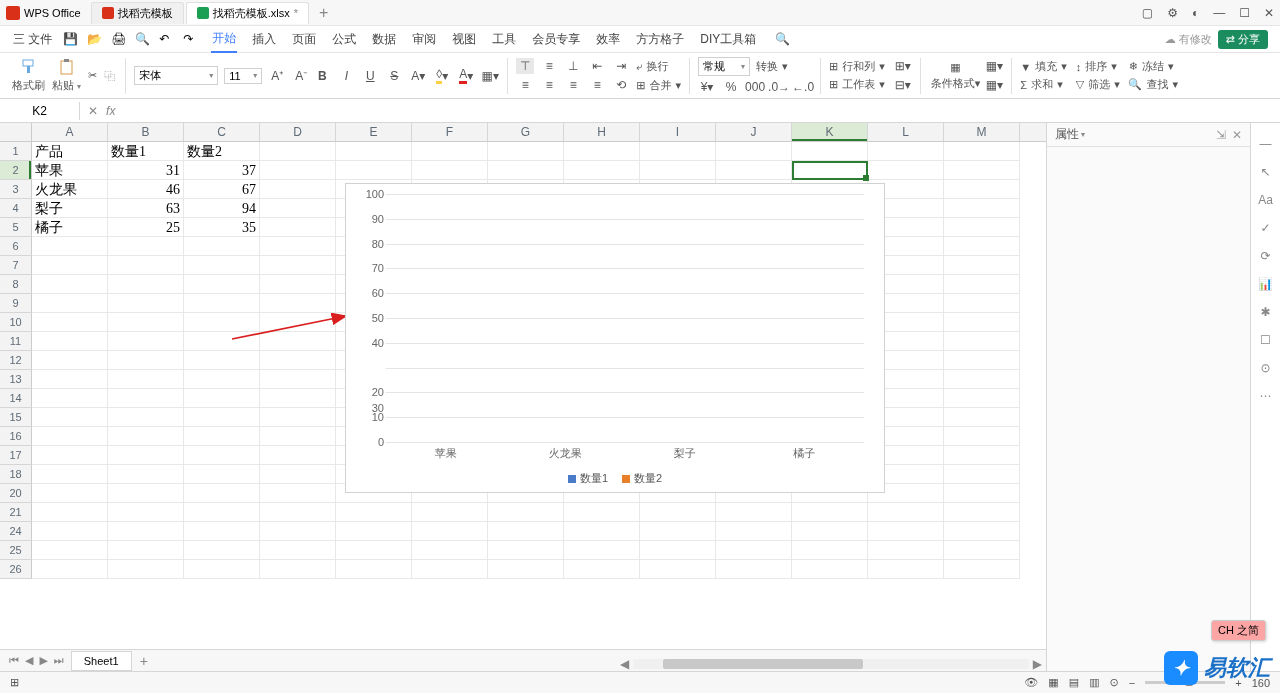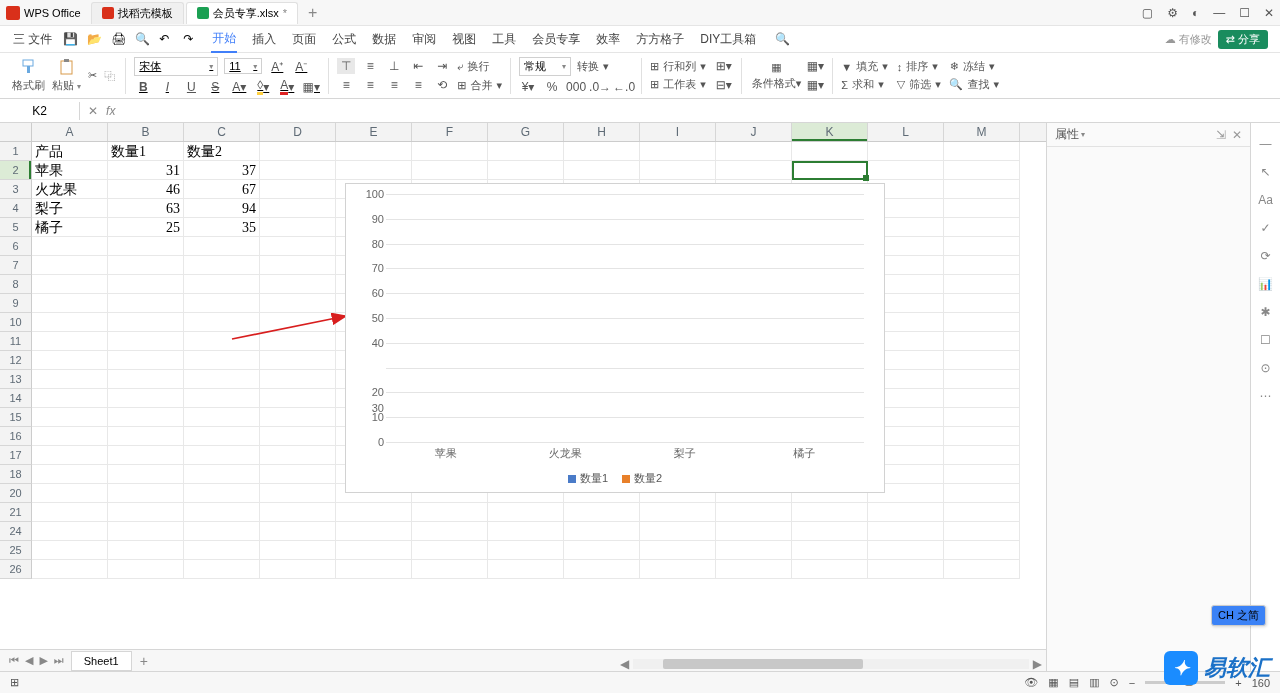--- a/index.html
+++ b/index.html
@@ -99,21 +99,21 @@
 .hscroll-track { flex: 1; height: 10px; background: #f0f0f0; position: relative; }
 .hscroll-thumb { position: absolute; left: 30px; width: 200px; height: 10px; background: #c8c8c8; border-radius: 2px; }
 
 
 .status-bar { position: absolute; bottom: 0; left: 0; right: 0; height: 22px; display: flex; align-items: center; padding: 0 10px; background: #f7f7f7; border-top: 1px solid #d6d6d6; font-size: 11px; color: #555; }
 .status-right { margin-left: auto; display: flex; gap: 10px; align-items: center; }
 .zoom-slider { width: 80px; height: 3px; background: #ccc; position: relative; }
 .zoom-slider::after { content: ""; position: absolute; left: 50%; top: -3px; width: 8px; height: 8px; background: #888; border-radius: 2px; }
 
 
-.ime-badge { position: absolute; right: 14px; top: 605px; background: #3b82f6; border: 1px solid #ccc; padding: 2px 6px; font-size: 11px; border-radius: 3px; box-shadow: 1px 1px 3px rgba(0,0,0,0.15); }
+.ime-badge { position: absolute; right: 14px; top: 620px; background: #fca5a5; border: 1px solid #ccc; padding: 2px 6px; font-size: 11px; border-radius: 3px; box-shadow: 1px 1px 3px rgba(0,0,0,0.15); }
 
 
 .watermark { position: absolute; right: 10px; bottom: 8px; display: flex; align-items: center; gap: 6px; font-size: 22px; font-weight: bold; color: #1a70c7; font-style: italic; }
 .wm-ic { width: 34px; height: 34px; background: #1a8cff; border-radius: 6px; display: flex; align-items: center; justify-content: center; color: #fff; font-size: 20px; }
 
 svg { display: block; }
 </style>
 </head>
 <body>
 
@@ -121,21 +121,21 @@
   <div class="title-brand">
     <span class="wps-logo"></span>
     <span>WPS Office</span>
   </div>
   <div class="tab">
     <span class="tab-ic d"></span>
     <span>找稻壳模板</span>
   </div>
   <div class="tab active">
     <span class="tab-ic s"></span>
-    <span>会员专享.xlsx</span>
+    <span>找稻壳模板.xlsx</span>
     <span style="color:#888;">*</span>
   </div>
   <span class="tab-add">+</span>
   <div class="title-ctrl">
     <span>▢</span>
     <span>⚙</span>
     <span>◐</span>
     <span>—</span>
     <span>☐</span>
     <span>✕</span>
@@ -186,21 +186,21 @@
       </svg>
     <span><span>粘贴</span> <span class="caret">▾</span></span>
   </div>
   <div class="rib-btn">
       <span>✂</span>
     </div>
   <div class="rib-btn">
       <span>⿻</span>
     </div>
   <div class="rib-sep"></div>
-  <div style="display:flex;flex-direction:column;gap:3px;text-decoration:underline;">
+  <div style="display:flex;flex-direction:row;gap:3px;">
     <div class="rib-row">
       <div class="combo font">
           <span>宋体</span>
           <span class="caret">▾</span>
         </div>
       <div class="combo size">
           <span>11</span>
           <span class="caret">▾</span>
         </div>
       <span class="mini-btn">A⁺</span>

